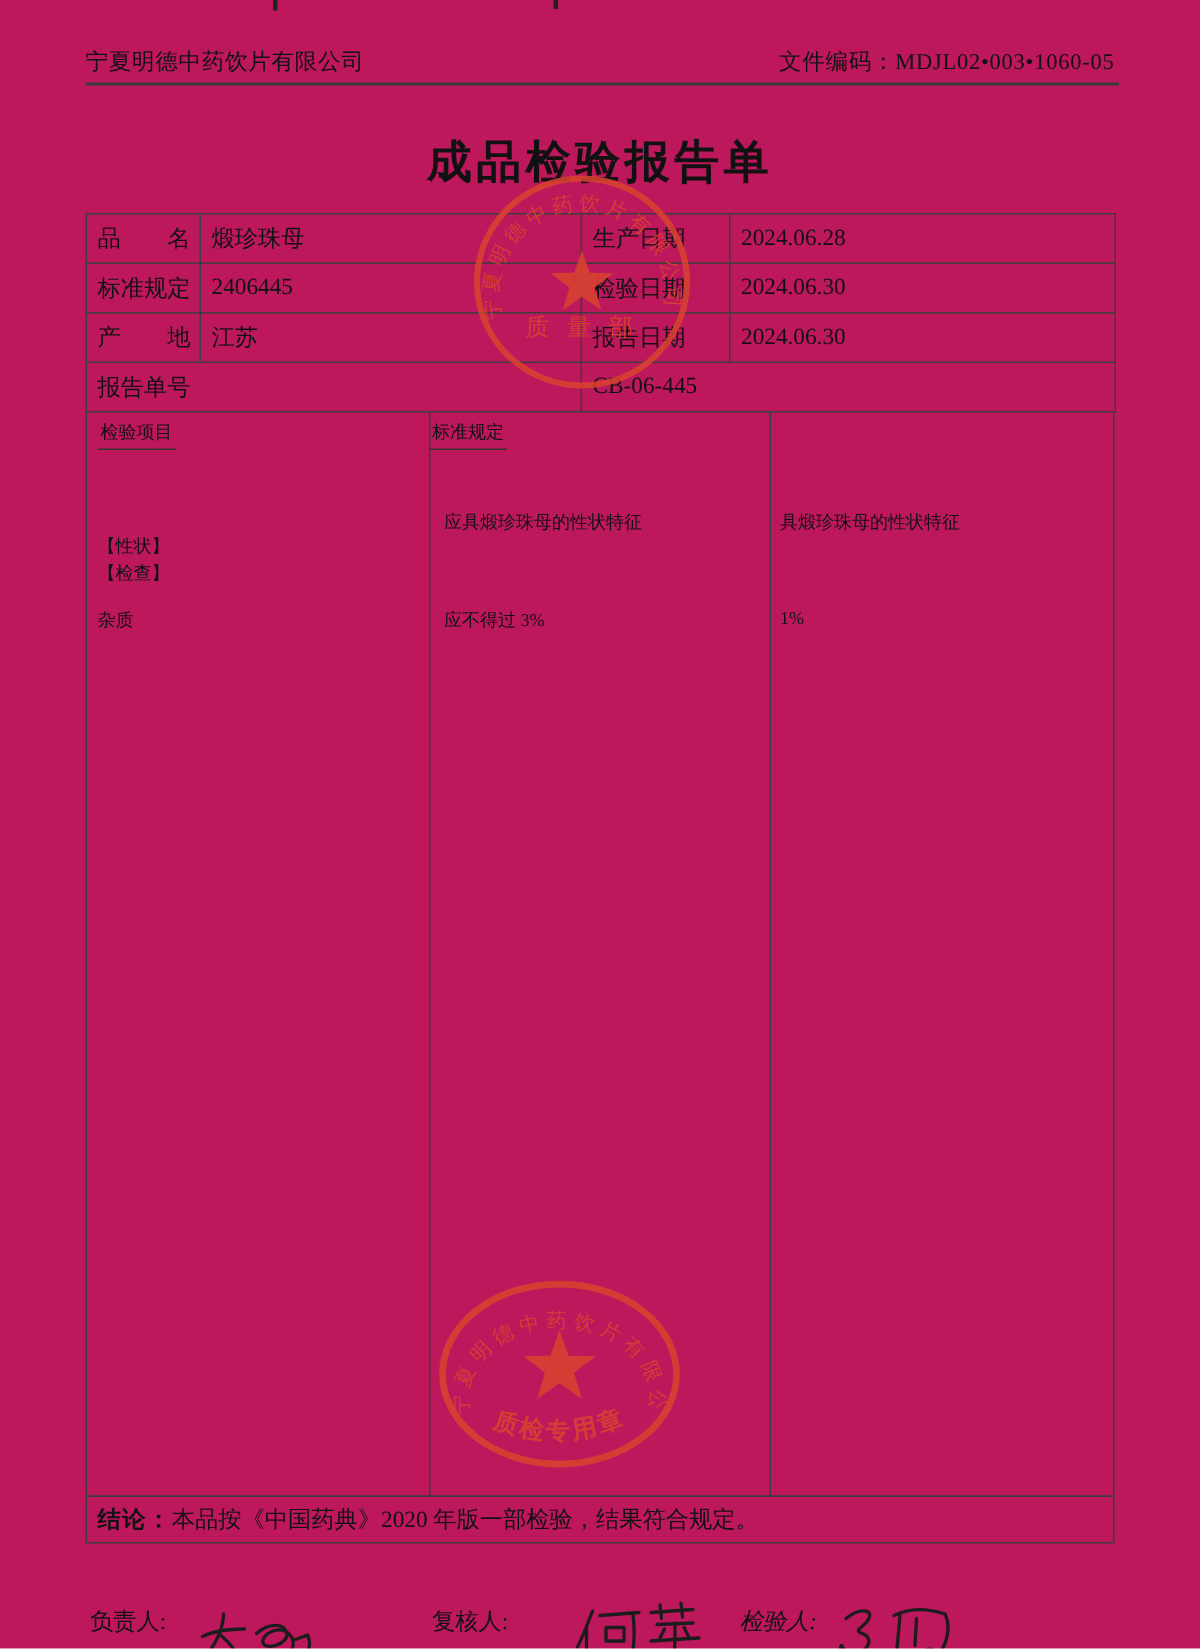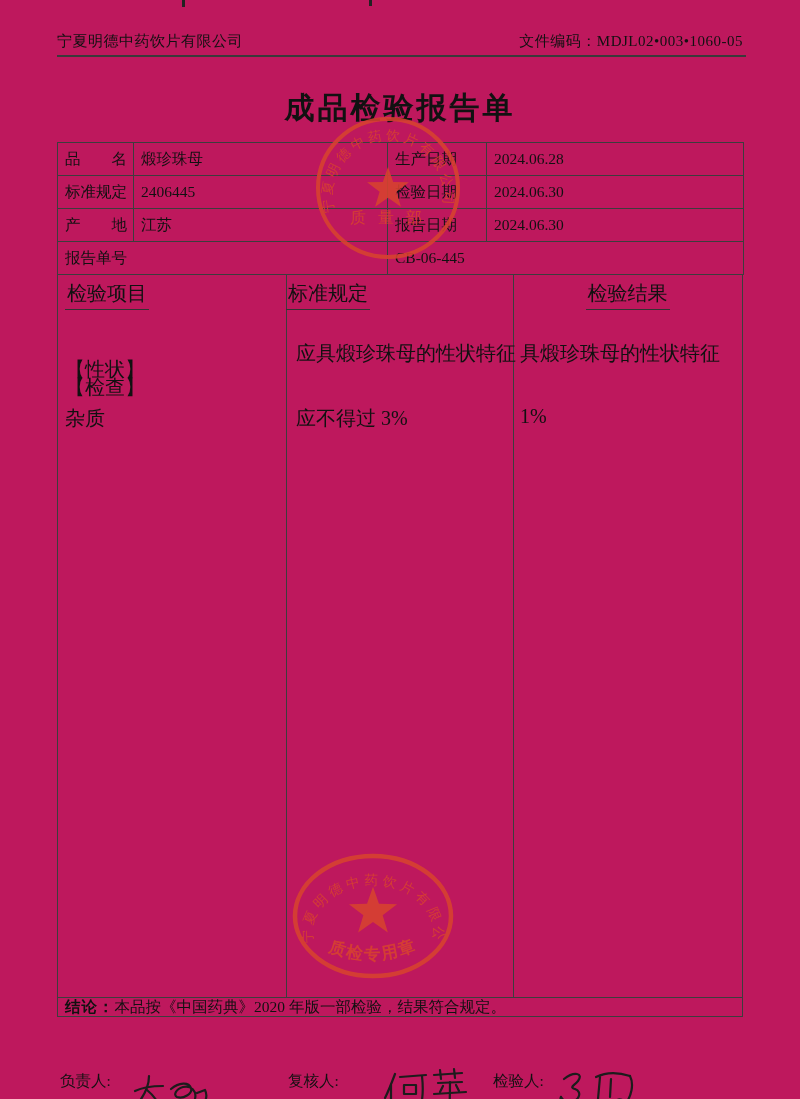--- a/index.html
+++ b/index.html
@@ -14,27 +14,27 @@
   .title{position:absolute;top:88px;left:0;width:800px;text-align:center;
          font-size:30px;font-weight:bold;letter-spacing:3px;}
   
   table.info{position:absolute;top:142px;left:57px;width:686px;border-collapse:collapse;
              table-layout:fixed;font-size:15.5px;}
   table.info td{border:1px solid #3d3d3d;height:32px;padding:0 0 0 7px;vertical-align:middle;
                 overflow:hidden;white-space:nowrap;}
   .lbl-spread{display:inline-flex;width:64px;justify-content:space-between;}
   
   .main{position:absolute;top:274px;left:57px;width:686px;height:724px;
-        border:1px solid #3d3d3d;border-top:none;box-sizing:border-box;font-size:20px;}
+        border:1px solid #3d3d3d;border-top:none;box-sizing:border-box;font-size:12px;}
   .vline{position:absolute;top:0;bottom:0;width:1px;background:#3d3d3d;}
   .col-hdr{position:absolute;top:6px;}
   .col-hdr span{display:inline-block;border-bottom:1px solid #333;padding:0 2px 2px 2px;}
   .cell-line{position:absolute;white-space:nowrap;}
   
-  .conclusion{position:absolute;top:997px;left:57px;width:686px;height:20px;
+  .conclusion{position:absolute;top:997px;left:57px;width:686px;height:32px;
               border:1px solid #3d3d3d;box-sizing:border-box;display:flex;align-items:center;
               padding-left:7px;font-size:15.5px;}
   .conclusion b{letter-spacing:1px;}
   
   .footer{position:absolute;top:1024px;left:57px;width:686px;height:60px;font-size:15.5px;margin-top:43px;}
   .sig-label{position:absolute;top:4px;white-space:nowrap;}
   .sig{position:absolute;}
   .sig path{fill:none;stroke:#1c1c1c;stroke-width:2.2;stroke-linecap:round;stroke-linejoin:round;}
   
   .stamp{position:absolute;opacity:.88;}
@@ -90,22 +90,20 @@
     </table>
 
   <div class="main">
     <div class="vline" style="left:228px;"></div>
     <div class="vline" style="left:455px;"></div>
 
     <div class="col-hdr" style="left:7px;">
       <span>检验项目</span></div>
     <div class="col-hdr" style="left:228px;width:227px;">
       <span>标准规定</span></div>
-    <div class="col-hdr" style="left:455px;width:229px;text-align:center;">
-      <span>检验结果</span></div>
 
     <div class="cell-line" style="left:7px;top:66px;margin-top:16px;">【性状】</div>
     <div class="cell-line" style="left:238px;top:66px;">应具煅珍珠母的性状特征</div>
     <div class="cell-line" style="left:462px;top:66px;">具煅珍珠母的性状特征</div>
 
     <div class="cell-line" style="left:7px;top:100px;">【检查】</div>
 
     <div class="cell-line" style="left:7px;top:131px;">杂质</div>
     <div class="cell-line" style="left:238px;top:131px;font-family:Liberation Serif, serif;">应不得过 3%</div>
     <div class="cell-line" style="left:462px;top:131px;">1%</div>
@@ -139,21 +137,21 @@
   </svg>
 
   <div class="conclusion">
     <b>结论：</b>
     <span>本品按《中国药典》2020 年版一部检验，结果符合规定。</span>
   </div>
 
   <div class="footer">
     <span class="sig-label" style="left:3px;">负责人:</span>
     <span class="sig-label" style="left:231px;">复核人:</span>
-    <span class="sig-label" style="left:436px;">检验人:</span>
+    <span class="sig-label" style="left:436px;font-style:italic;">检验人:</span>
 
     <svg class="sig" style="left:70px;top:4px;" width="90" height="44" viewBox="0 0 90 44">
       <path d="M8 20 C16 16 26 15 36 15"></path>
       <path d="M22 5 C22 14 17 26 7 37"></path>
       <path d="M20 19 C26 24 30 29 32 35"></path>
       <path d="M44 18 C52 11 62 11 64 17 C66 23 56 28 50 26 C46 24 49 18 56 16 C64 14 70 20 68 28 C67 33 61 35 57 33"></path>
       <path d="M70 22 L78 19 C81 25 79 32 72 37"></path>
     </svg>
 
     <svg class="sig" style="left:325px;top:0px;" width="100" height="46" viewBox="0 0 100 46" aria-label="何萍">

